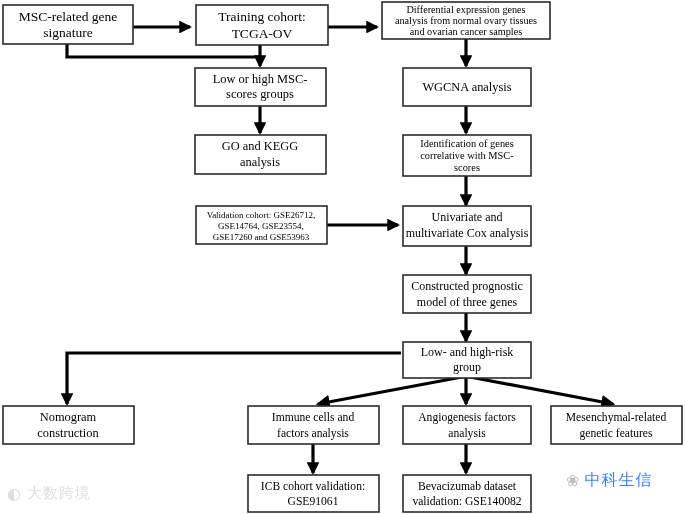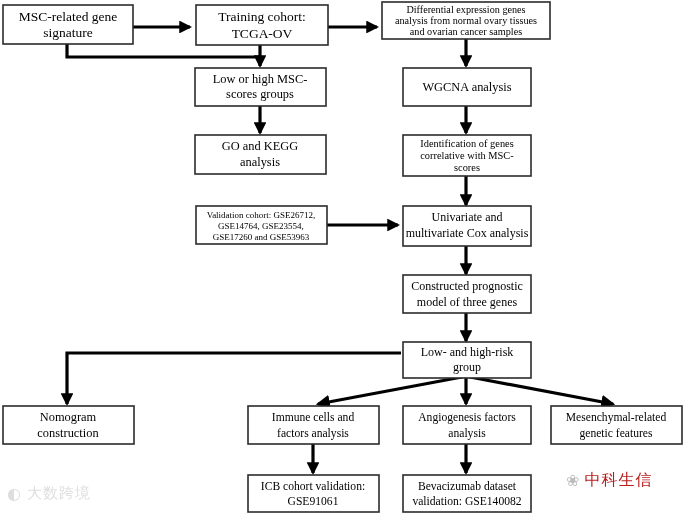--- a/index.html
+++ b/index.html
@@ -61,21 +61,21 @@
     color: #7a7a7a;
   }
   .wm-logo {
     font-size: 16px;
     line-height: 1;
   }
   .wm-logo.right-logo {
     color: #bdbdbd;
   }
   .wm-text.right-text {
-    color: #b91c1c;
+    color: #3b82f6;
     font-size: 16px;
     letter-spacing: 1px;
   }
 </style>
 </head>
 <body>
 
 <div id="page">
 
   <svg class="flow" viewBox="0 0 685 514">

